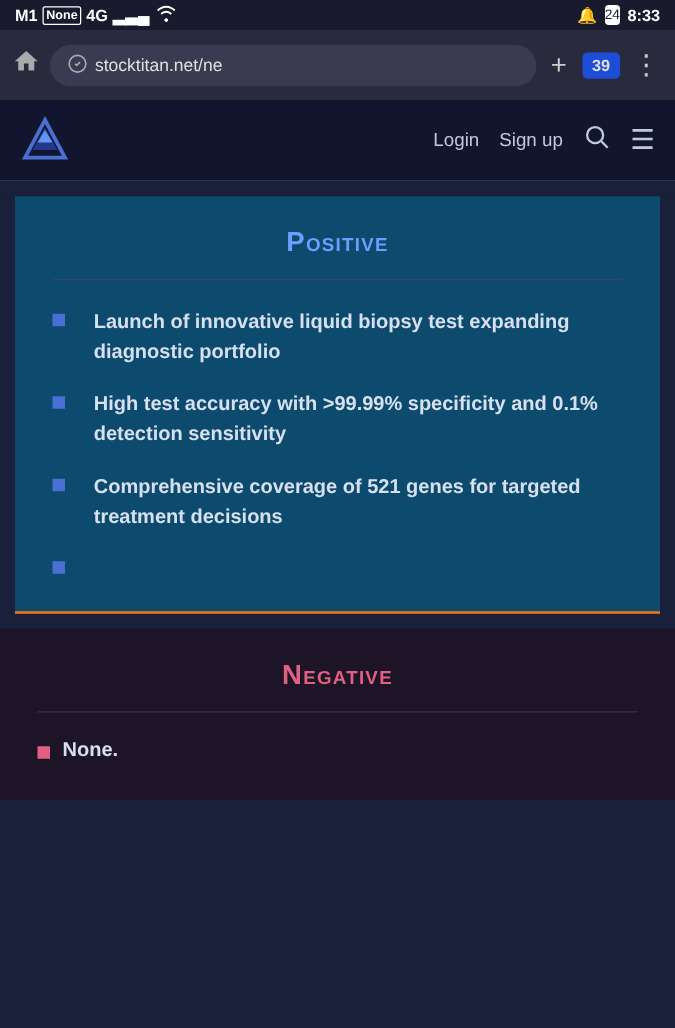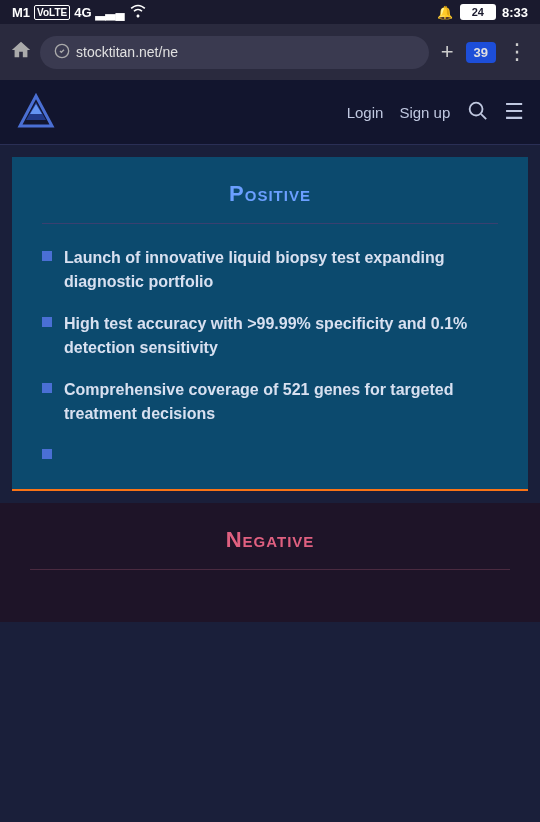--- a/index.html
+++ b/index.html
@@ -35,22 +35,22 @@
       align-items: center;
       gap: 6px;
       color: #ffffff;
       font-size: 13px;
       font-weight: 600;
     }
     .battery-box {
       background: #fff;
       color: #1a1a2e;
       font-size: 11px;
-      font-weight: 700;
-      padding: 2px 12px;
+      font-weight: 400;
+      padding: 2px 0;
       border-radius: 3px;
     }
 
     
     .browser-bar {
       background: #2a2a3e;
       padding: 8px 10px;
       display: flex;
       align-items: center;
       gap: 8px;
@@ -161,21 +161,21 @@
       border-top: 1px solid #3a4070;
       margin-bottom: 22px;
     }
     .bullet-list {
       list-style: none;
       padding: 0;
     }
     .bullet-list li {
       display: flex;
       align-items: flex-start;
-      gap: 12px;
+      gap: 23px;
       margin-bottom: 18px;
       color: #d8e0f0;
       font-size: 16px;
       line-height: 1.5;
       font-weight: 600;
     }
     .bullet-list li:last-child {
       margin-bottom: 0;
     }
     .bullet-square {
@@ -222,21 +222,21 @@
       background: #e06080;
       margin-top: 5px;
     }
   </style>
 </head>
 <body>
 
 <div class="status-bar">
   <div class="status-left">
     <span>M1</span>
-    <span style="font-size:10px; border:1px solid #fff; padding:1px 2px; border-radius:2px;">VoLTE</span>
+    <span style="font-size:10px; border:1px solid #fff; padding:1px 2px; border-radius:2px;">None</span>
     <span>4G</span>
     <span>▂▃▄</span>
     <span>
       <svg width="18" height="14" viewBox="0 0 18 14" fill="white">
         <path d="M9 10.5c.83 0 1.5.67 1.5 1.5S9.83 13.5 9 13.5 7.5 12.83 7.5 12 8.17 10.5 9 10.5zm-3.5-2.8c.97-.97 2.3-1.57 3.5-1.57s2.53.6 3.5 1.57l1.06-1.06C12.38 5.46 10.74 4.63 9 4.63s-3.38.83-4.56 2.01L5.5 7.7zm-2.8-2.8C4.38 3.23 6.6 2.13 9 2.13s4.62 1.1 6.3 2.77l1.06-1.06C14.5 1.98 11.87.63 9 .63S3.5 1.98 1.64 3.84L2.7 4.9z"></path>
       </svg>
     </span>
   </div>
   <div class="status-right">
     <span>🔔</span>
@@ -306,15 +306,19 @@
       </li>
       <li>
         <span class="bullet-square"></span>
       </li>
     </ul>
   </div>
 
   <div class="negative-section">
     <div class="section-title-negative">Negative</div>
     <hr class="section-divider-neg">
+    <div class="none-text">
+      <span class="bullet-square-neg"></span>
+      <span>None.</span>
+    </div>
   </div>
 
 </div>
 
 </body></html>

